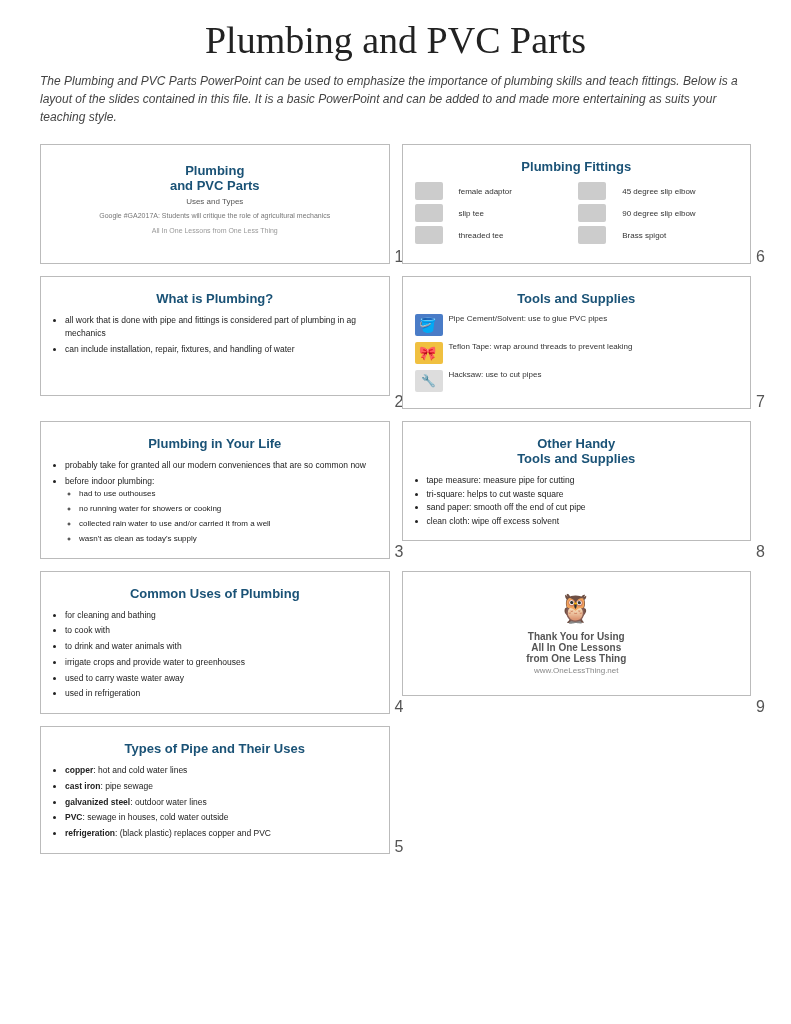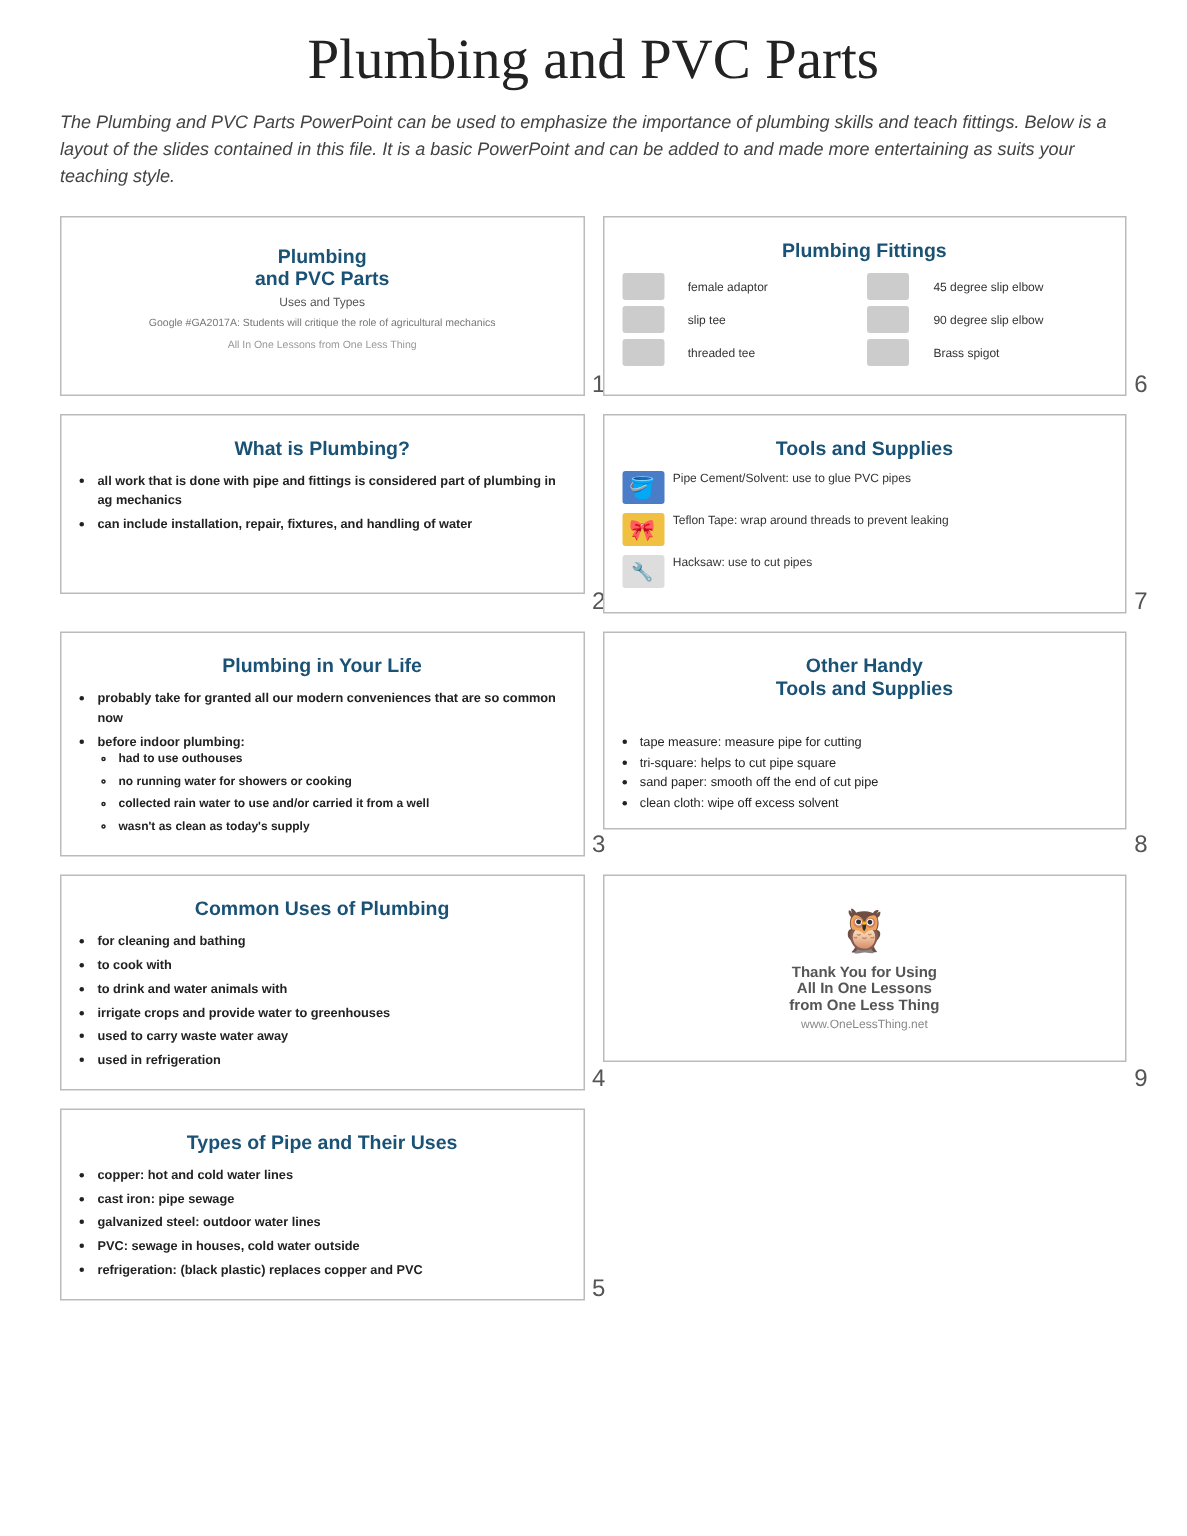--- a/index.html
+++ b/index.html
@@ -92,21 +92,20 @@
       margin-top: 4px;
     }
     .slide-bullets {
       font-size: 8.5px;
       color: #222;
       line-height: 1.5;
       padding-left: 12px;
     }
     .slide-bullets li {
       margin-bottom: 3px;
-      font-weight: bold;
     }
     
     .fittings-grid {
       display: grid;
       grid-template-columns: 1fr 1fr;
       gap: 4px;
       margin-top: 4px;
     }
     .fitting-item {
       display: flex;
@@ -145,21 +144,21 @@
       align-items: center;
       justify-content: center;
       font-size: 10px;
     }
     
     .slide8-bullets {
       font-size: 8.5px;
       color: #222;
       line-height: 1.6;
       padding-left: 12px;
-      margin-top: 22px;
+      margin-top: 8px;
     }
     
     .slide9-content {
       text-align: center;
       padding: 10px 0;
     }
     .owl-icon {
       font-size: 28px;
       color: #c8a000;
       display: block;
@@ -307,21 +306,21 @@
       </div>
 
       <div class="slide-cell">
         <div class="slide-box">
           <div class="slide-heading">
             <span>Other Handy</span><br>
             <span>Tools and Supplies</span>
           </div>
           <ul class="slide8-bullets">
             <li>tape measure: measure pipe for cutting</li>
-            <li>tri-square: helps to cut pipe square</li>
+            <li>tri-square: helps to cut waste square</li>
             <li>sand paper: smooth off the end of cut pipe</li>
             <li>clean cloth: wipe off excess solvent</li>
           </ul>
         </div>
         <span class="slide-number">8</span>
       </div>
 
       <div class="slide-cell">
         <div class="slide-box">
           <div class="slide-heading">Common Uses of Plumbing</div>

